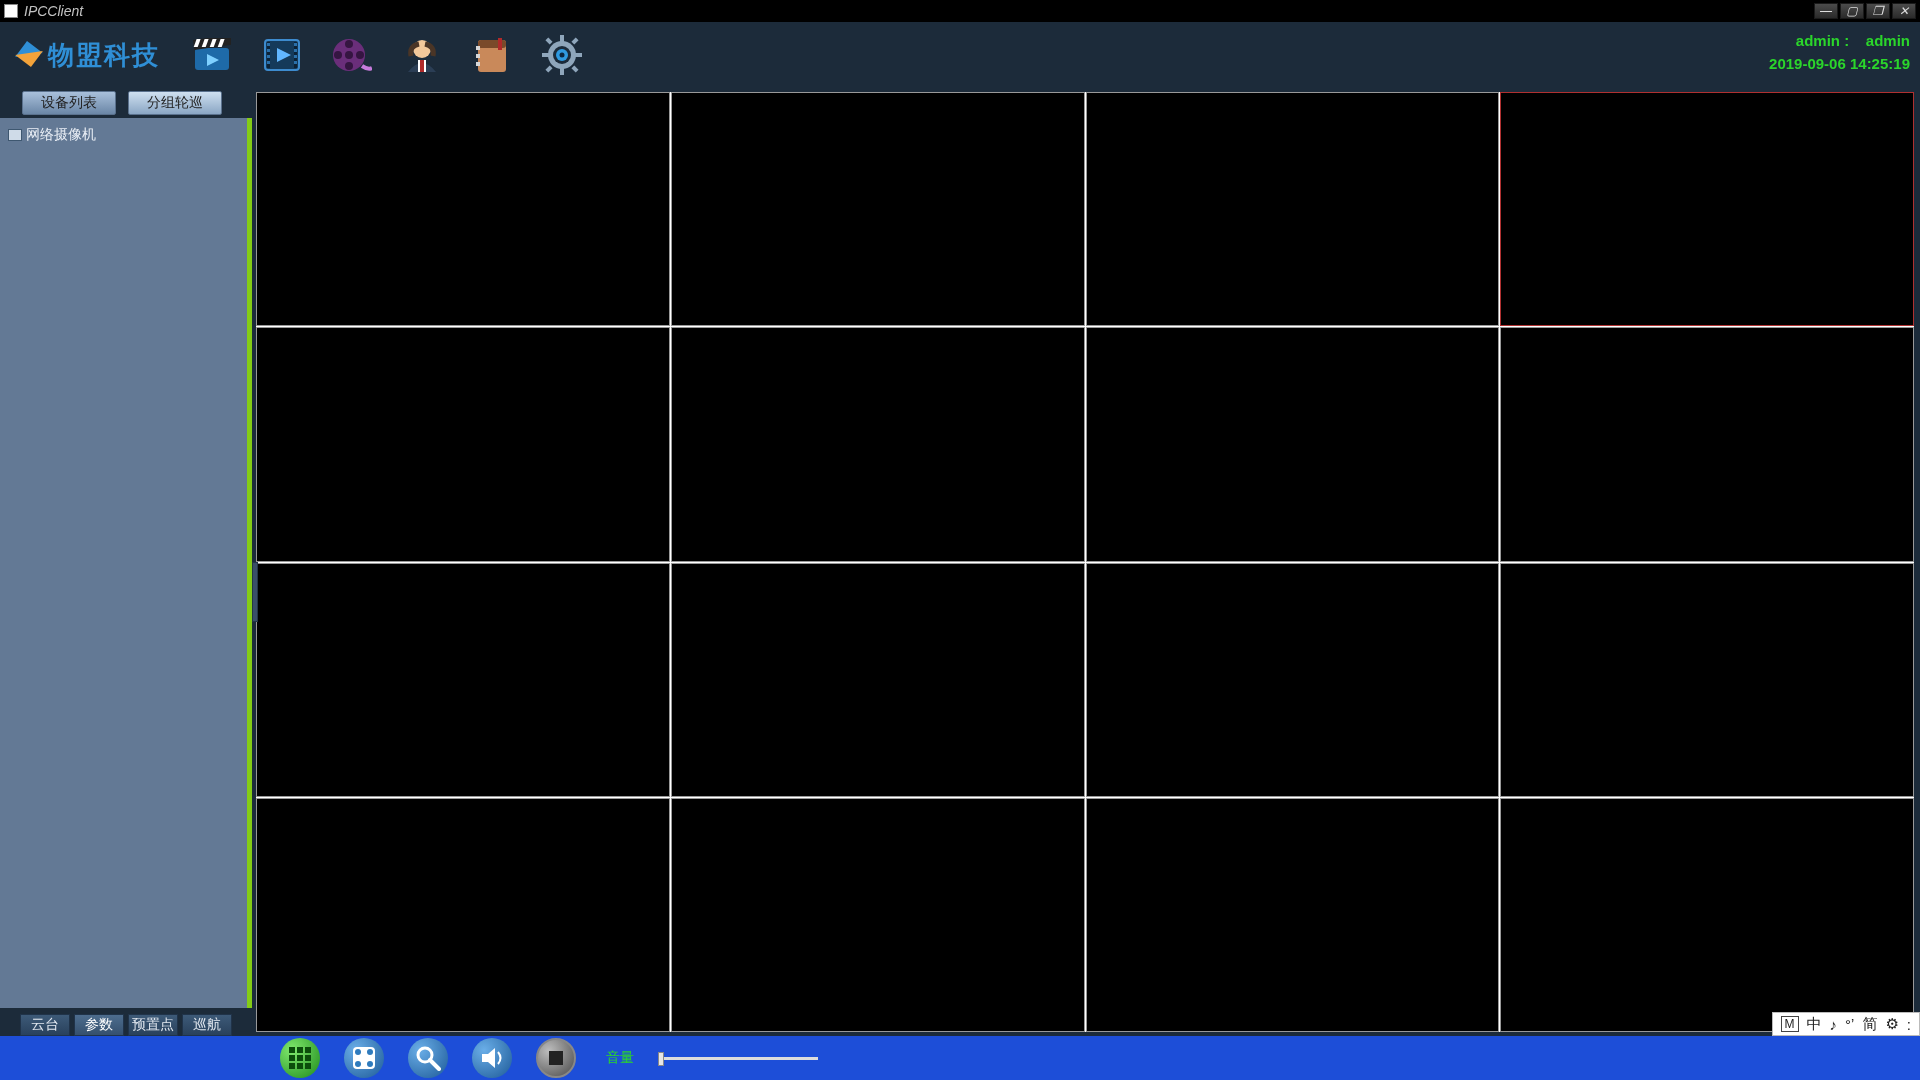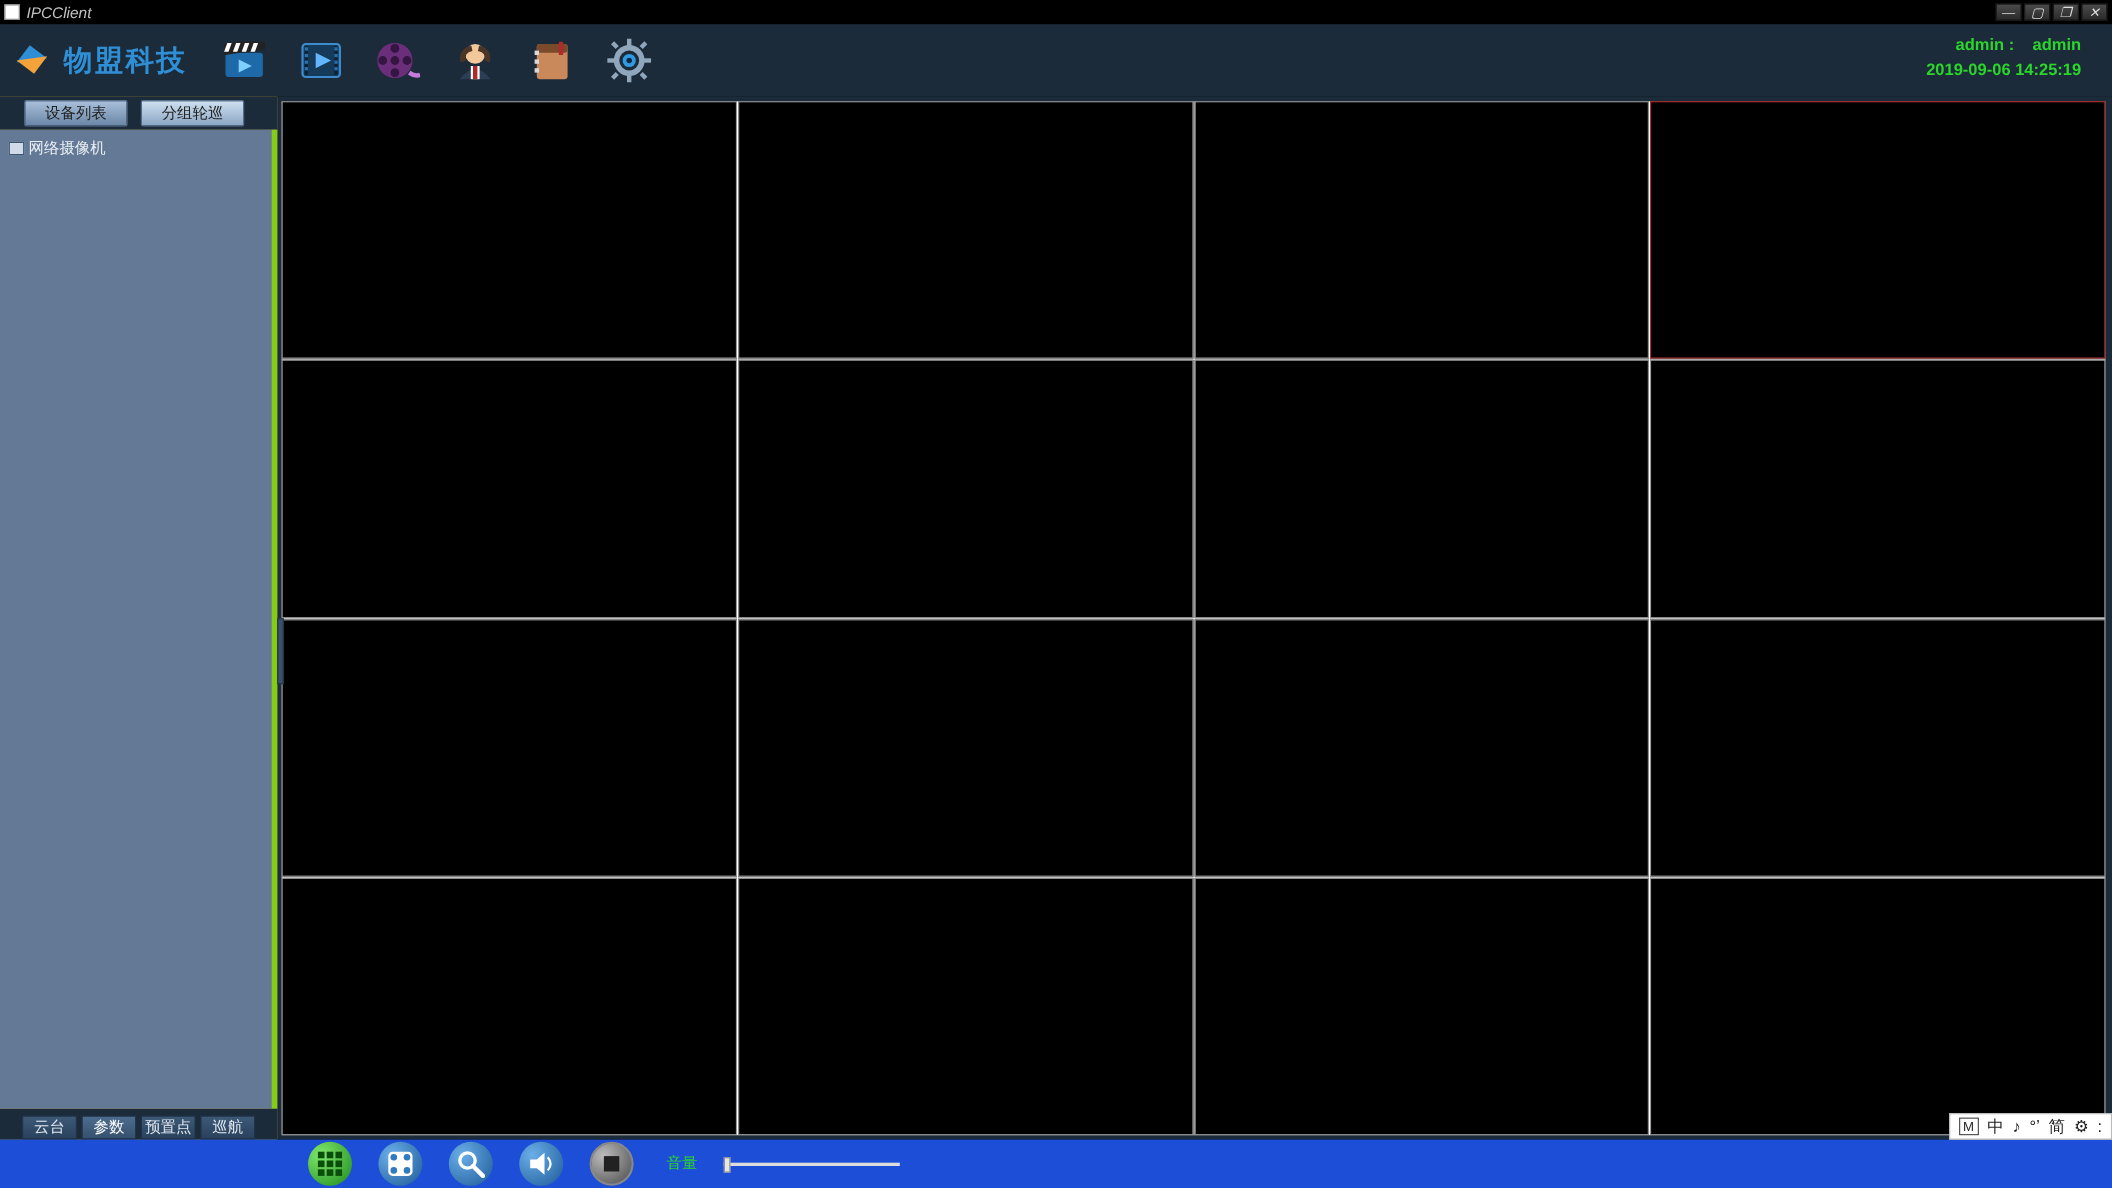--- a/index.html
+++ b/index.html
@@ -9,27 +9,27 @@
   .titlebar .icon { width:14px; height:14px; background:#fff; margin:0 6px 0 4px; border:1px solid #888; display:inline-block; }
   .titlebar .spacer { flex:1; }
   .titlebar .winbtn { width:24px; height:16px; margin-left:2px; background:linear-gradient(#4b4b4b,#2a2a2a); border:1px solid #1a1a1a; display:flex; align-items:center; justify-content:center; color:#ddd; font-size:12px; }
   .titlebar .winbtn:last-child { margin-right:4px; }
   
   .header { height: 66px; background:#1c2b3a; display:flex; align-items:center; position:relative; }
   .brand { display:flex; align-items:center; margin-left:8px; }
   .brand-logo { width:40px; height:40px; position:relative; }
   .brand-logo .a { position:absolute; left:6px; top:6px; width:0;height:0; border-left:14px solid transparent; border-right:14px solid transparent; border-bottom:14px solid #2f8fd6; transform:rotate(-8deg);}
   .brand-logo .b { position:absolute; left:8px; top:18px; width:0;height:0; border-left:14px solid transparent; border-right:14px solid transparent; border-top:14px solid #f3a33a; transform:rotate(-8deg);}
-  .brand-text { color:#2f8fd6; font-size:26px; font-weight:bold; margin-left:10px; letter-spacing:2px; }
+  .brand-text { color:#2f8fd6; font-size:26px; font-weight:bold; margin-left:0; letter-spacing:2px; }
   .toolbar { display:flex; align-items:center; margin-left:30px; gap:26px; }
   .tbtn { width:44px; height:44px; display:flex; align-items:center; justify-content:center; cursor:pointer; }
-  .status-block { position:absolute; right:28px; top:8px; text-align:right; color:#2bd62b; font-size:15px; font-weight:bold; line-height:1.5; }
+  .status-block { position:absolute; right:10px; top:8px; text-align:right; color:#2bd62b; font-size:15px; font-weight:bold; line-height:1.5; }
   
   .body { display:flex; height: calc(1080px - 22px - 66px - 44px); }
-  .sidebar { width:252px; background:#fde047; display:flex; flex-direction:column; position:relative; }
+  .sidebar { width:252px; background:#4d7c0f; display:flex; flex-direction:column; position:relative; }
   .tabs-top { height:30px; background:#1c2b3a; display:flex; align-items:center; gap:12px; padding-left:22px; }
   .tab { height:24px; padding:0 18px; font-size:14px; color:#222; background:linear-gradient(#cfe0f0,#8aa6c4); border:1px solid #5a718d; border-radius:2px; display:flex; align-items:center; cursor:pointer; }
   .tab.active { background:linear-gradient(#a9c0db,#6a86a6); }
   .tree { flex:1; background:#637995; padding:6px 4px; font-size:14px; color:#e9eef5; border-right:5px solid #84cc16;}
   .tree-item { display:flex; align-items:center; gap:4px; padding:2px 4px; }
   .tree-icon { width:14px; height:12px; background:#cfdbe8; border:1px solid #3e5770; display:inline-block; }
   .splitter { position:absolute; right:-6px; top:50%; width:6px; height:60px; background:#3a4f68; border:1px solid #233548; cursor:ew-resize;}
   .lower-tabs { height:28px; background:#1c2b3a; display:flex; align-items:flex-end; gap:4px; padding:0 20px;font-family:Liberation Mono, monospace; }
   .ltab { flex:1; height:22px; font-size:14px; color:#e2e8f0; background:linear-gradient(#3d5a78,#29415c); border:1px solid #203349; display:flex; align-items:center; justify-content:center; cursor:pointer;}
   .ltab.active { background:linear-gradient(#4d6d8e,#35506e); color:#fff;}

